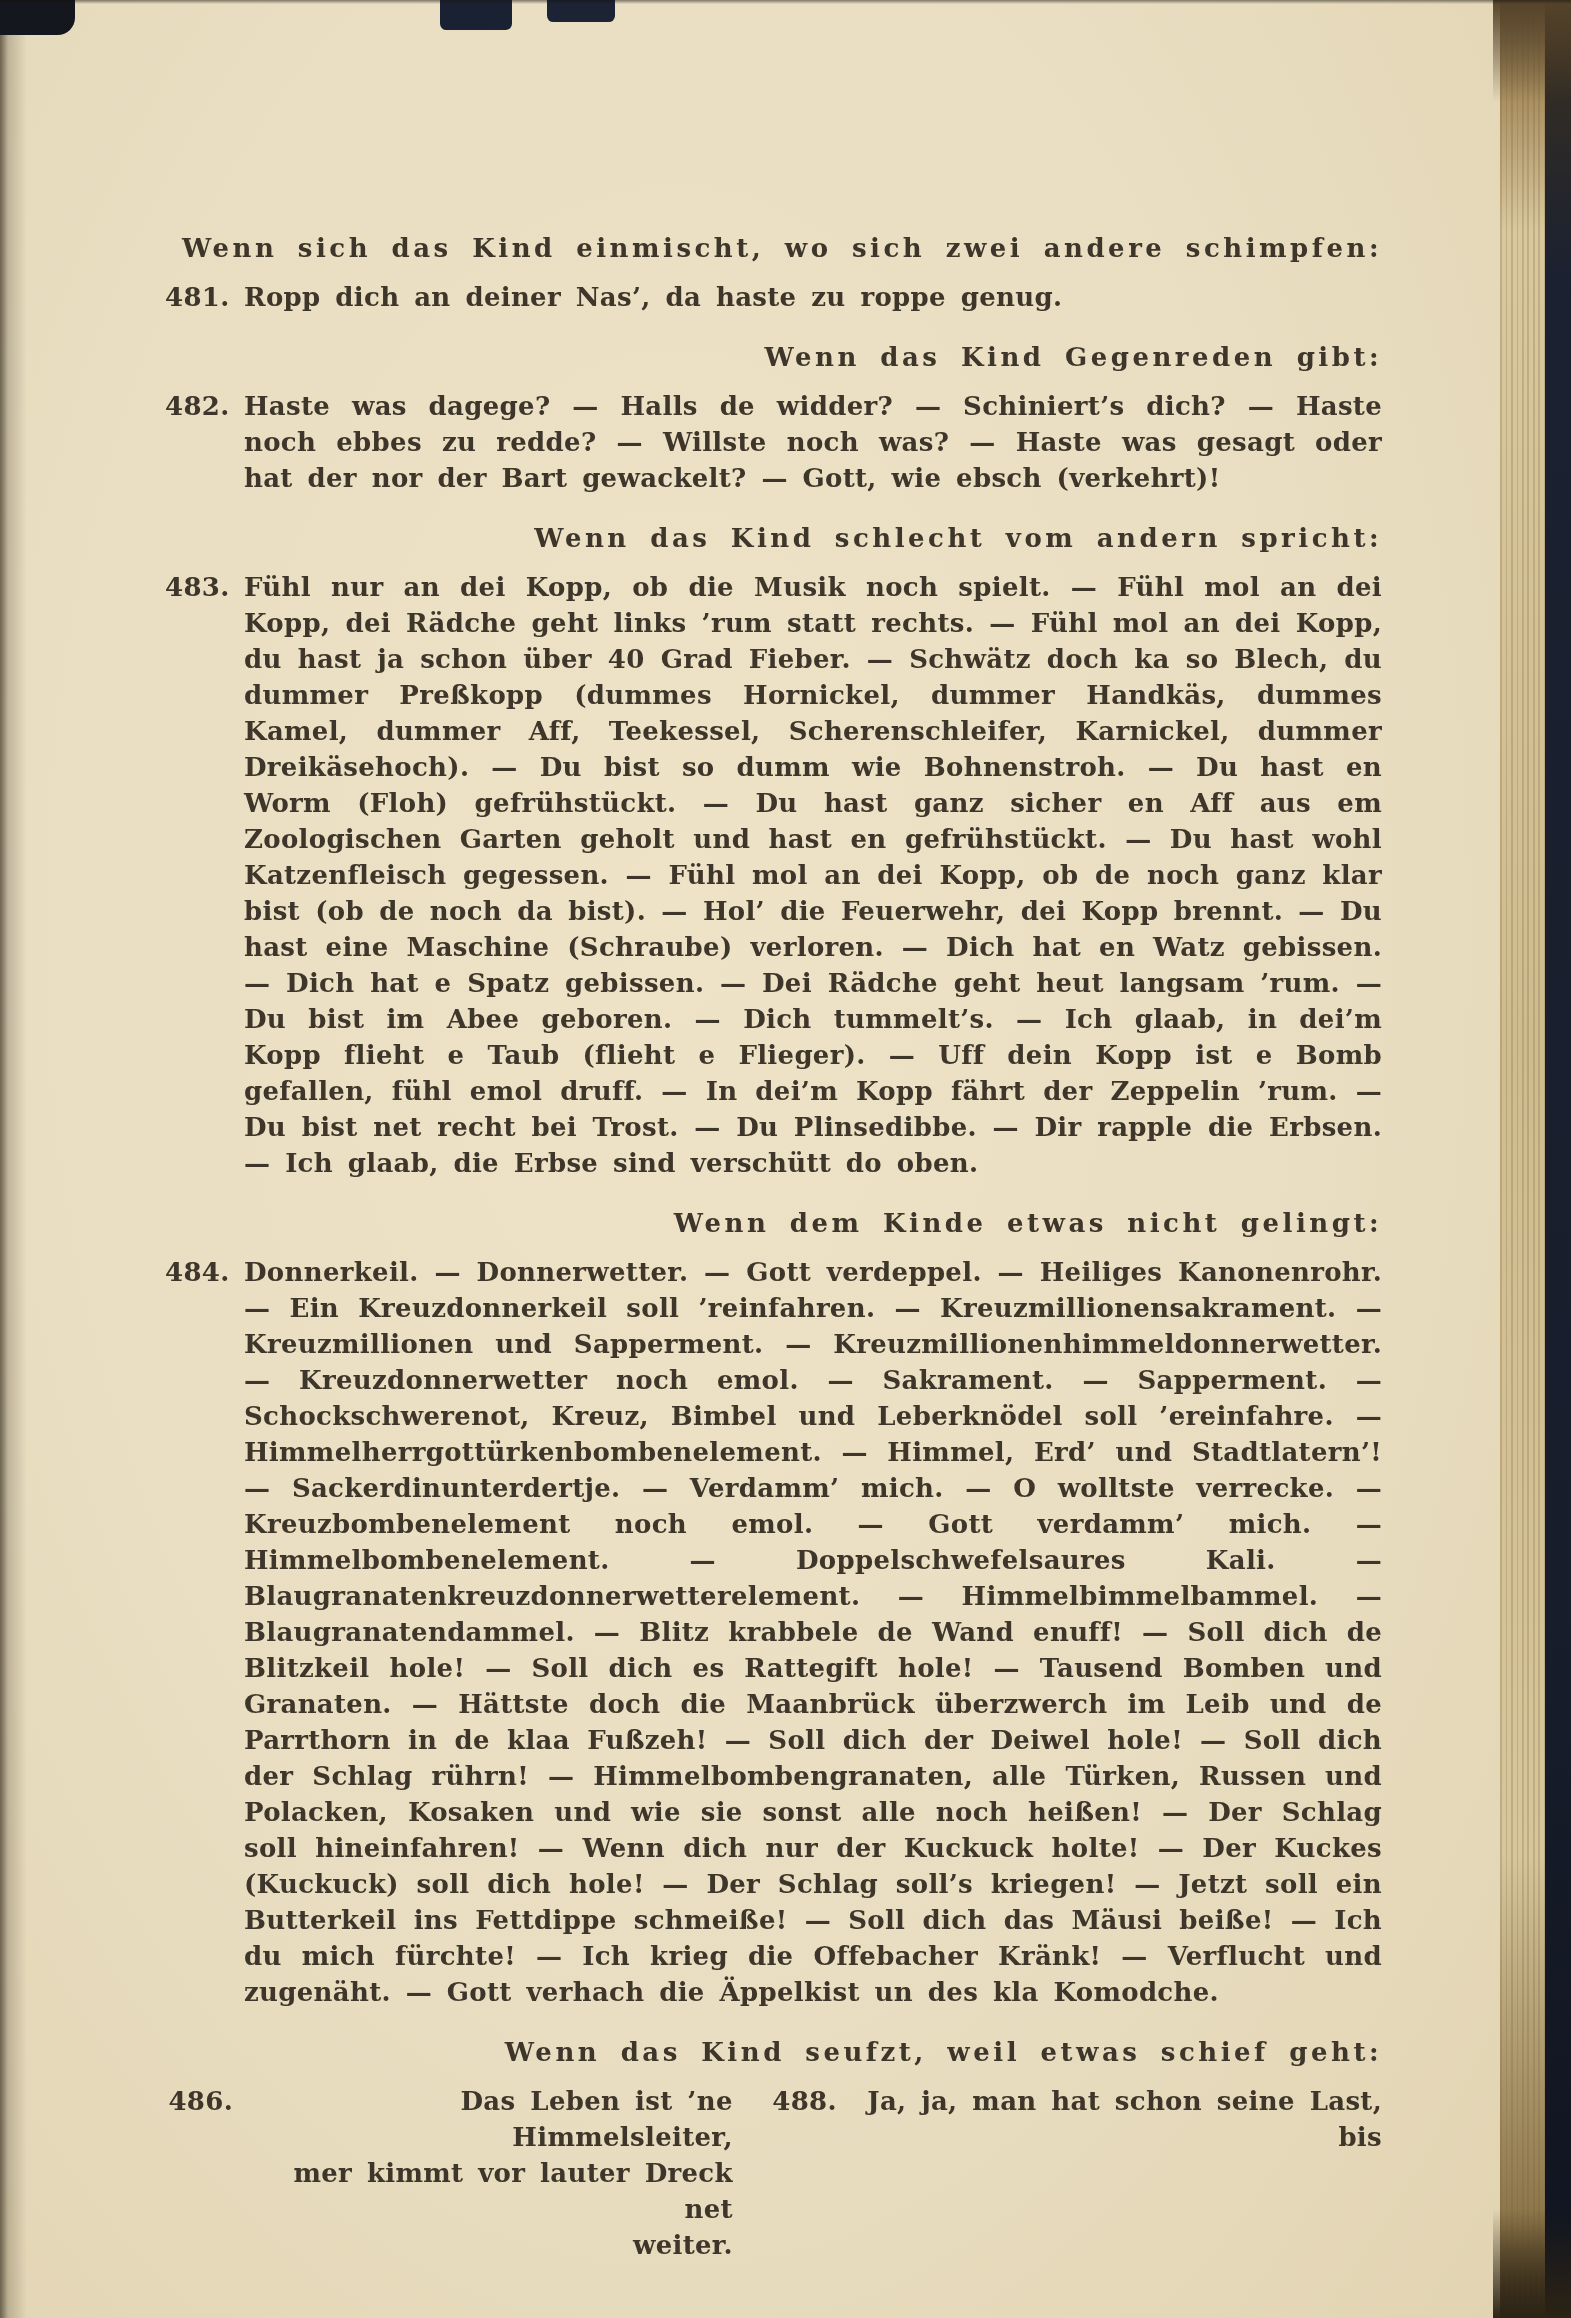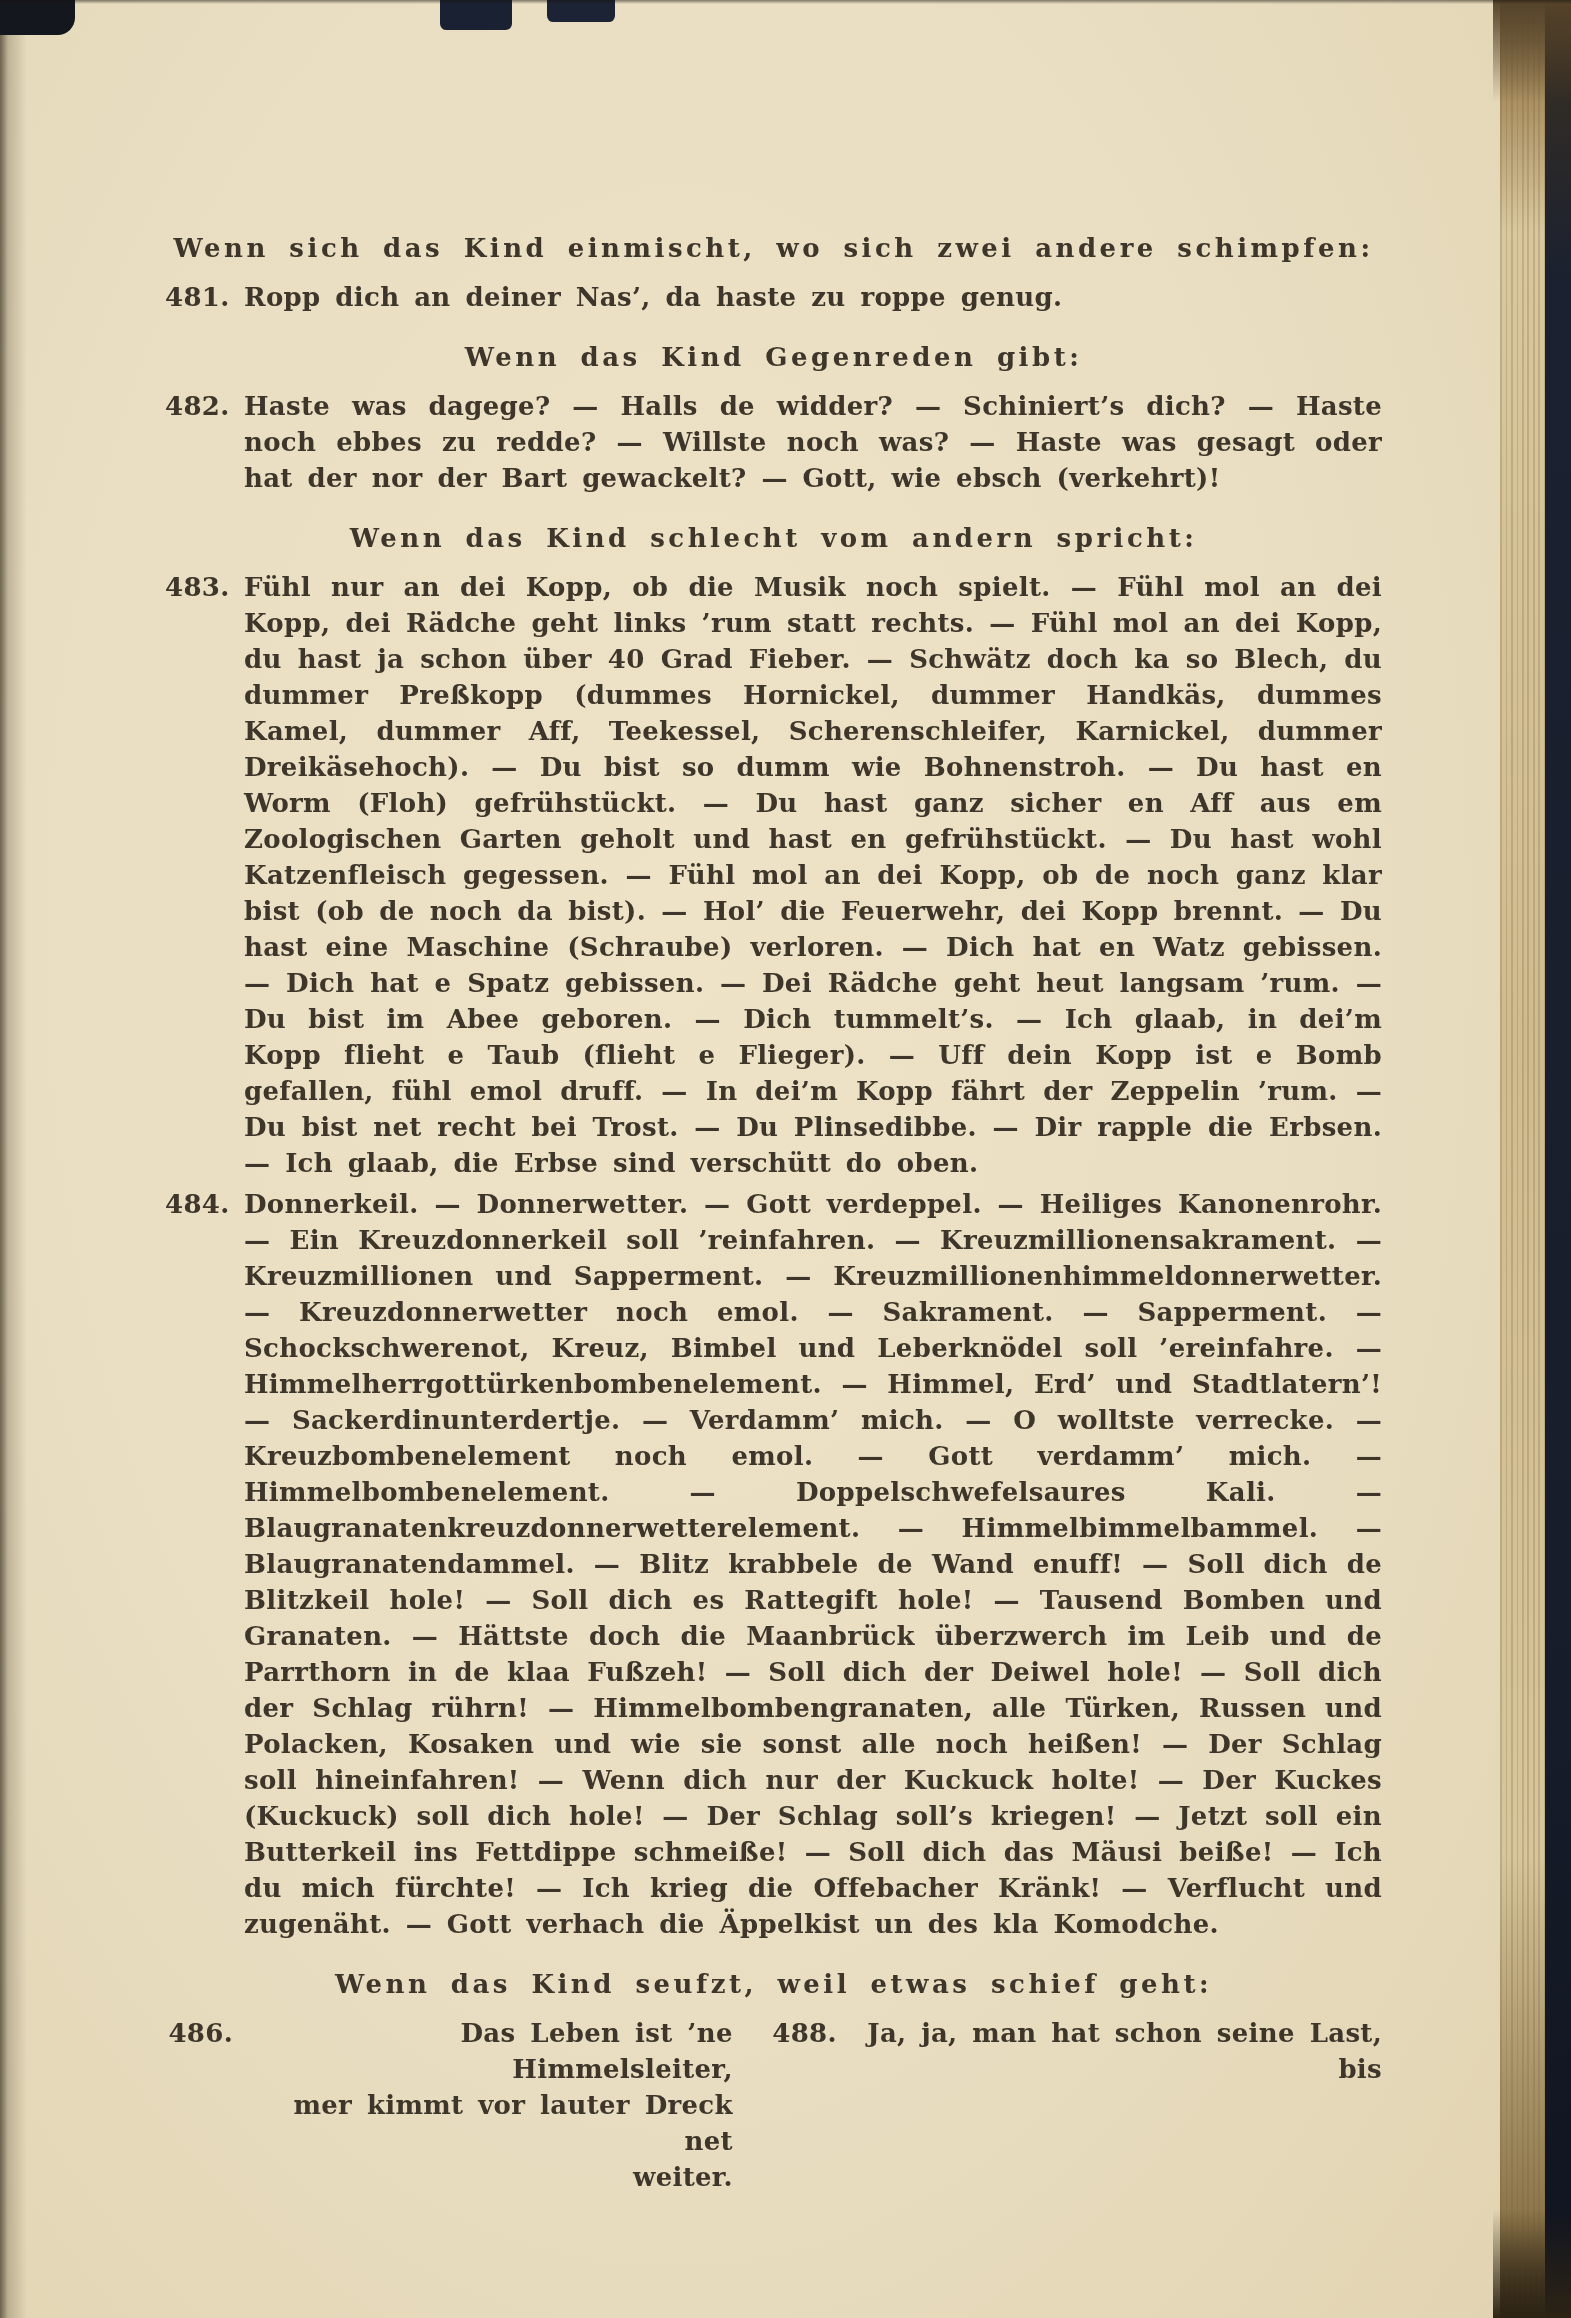--- a/index.html
+++ b/index.html
@@ -62,21 +62,21 @@
   }
 
   
   .text-block{
     position:absolute;left:165px;top:230px;width:1217px;
     color:#3e362a;
     font-size:26px;line-height:36px;font-weight:bold;
     word-spacing:5.5px;letter-spacing:0.3px;
   }
   .heading{
-    text-align:center;
+    text-align:right;
     letter-spacing:3.5px;word-spacing:7.9px;
     margin:23.6px 0 13.4px 0;
     white-space:nowrap;
   }
   section:first-child .heading{margin-top:0;}
   .entry{
     position:relative;padding-left:79px;margin:0 0 4.7px 0;
     text-align:justify;text-align-last:left;
   }
   .entry .num{
@@ -113,20 +113,21 @@
     </section>
     <section>
       <div class="heading">Wenn das Kind Gegenreden gibt:</div>
       <div class="entry"><span class="num">482.</span><span>Haste was dagege? — Halls de widder? — Schiniert’s dich? — Haste noch ebbes zu redde? — Willste noch was? — Haste was gesagt oder hat der nor der Bart gewackelt? — Gott, wie ebsch (verkehrt)!</span></div>
     </section>
     <section>
       <div class="heading">Wenn das Kind schlecht vom andern spricht:</div>
       <div class="entry"><span class="num">483.</span><span>Fühl nur an dei Kopp, ob die Musik noch spielt. — Fühl mol an dei Kopp, dei Rädche geht links ’rum statt rechts. — Fühl mol an dei Kopp, du hast ja schon über 40 Grad Fieber. — Schwätz doch ka so Blech, du dummer Preßkopp (dummes Hornickel, dummer Handkäs, dummes Kamel, dummer Aff, Teekessel, Scherenschleifer, Karnickel, dummer Dreikäsehoch). — Du bist so dumm wie Bohnenstroh. — Du hast en Worm (Floh) gefrühstückt. — Du hast ganz sicher en Aff aus em Zoologischen Garten geholt und hast en gefrühstückt. — Du hast wohl Katzenfleisch gegessen. — Fühl mol an dei Kopp, ob de noch ganz klar bist (ob de noch da bist). — Hol’ die Feuerwehr, dei Kopp brennt. — Du hast eine Maschine (Schraube) verloren. — Dich hat en Watz gebissen. — Dich hat e Spatz gebissen. — Dei Rädche geht heut langsam ’rum. — Du bist im Abee geboren. — Dich tummelt’s. — Ich glaab, in dei’m Kopp flieht e Taub (flieht e Flieger). — Uff dein Kopp ist e Bomb gefallen, fühl emol druff. — In dei’m Kopp fährt der Zeppelin ’rum. — Du bist net recht bei Trost. — Du Plinsedibbe. — Dir rapple die Erbsen. — Ich glaab, die Erbse sind verschütt do oben.</span></div>
     </section>
     <section>
+      <div class="heading">Wenn dem Kinde etwas nicht gelingt:</div>
       <div class="entry"><span class="num">484.</span><span>Donnerkeil. — Donnerwetter. — Gott verdeppel. — Heiliges Kanonenrohr. — Ein Kreuzdonnerkeil soll ’reinfahren. — Kreuzmillionensakrament. — Kreuzmillionen und Sapperment. — Kreuzmillionenhimmeldonnerwetter. — Kreuzdonnerwetter noch emol. — Sakrament. — Sapperment. — Schockschwerenot, Kreuz, Bimbel und Leberknödel soll ’ereinfahre. — Himmelherrgottürkenbombenelement. — Himmel, Erd’ und Stadtlatern’! — Sackerdinunterdertje. — Verdamm’ mich. — O wolltste verrecke. — Kreuzbombenelement noch emol. — Gott verdamm’ mich. — Himmelbombenelement. — Doppelschwefelsaures Kali. — Blaugranatenkreuzdonnerwetterelement. — Himmelbimmelbammel. — Blaugranatendammel. — Blitz krabbele de Wand enuff! — Soll dich de Blitzkeil hole! — Soll dich es Rattegift hole! — Tausend Bomben und Granaten. — Hättste doch die Maanbrück überzwerch im Leib und de Parrthorn in de klaa Fußzeh! — Soll dich der Deiwel hole! — Soll dich der Schlag rührn! — Himmelbombengranaten, alle Türken, Russen und Polacken, Kosaken und wie sie sonst alle noch heißen! — Der Schlag soll hineinfahren! — Wenn dich nur der Kuckuck holte! — Der Kuckes (Kuckuck) soll dich hole! — Der Schlag soll’s kriegen! — Jetzt soll ein Butterkeil ins Fettdippe schmeiße! — Soll dich das Mäusi beiße! — Ich du mich fürchte! — Ich krieg die Offebacher Kränk! — Verflucht und zugenäht. — Gott verhach die Äppelkist un des kla Komodche.</span></div>
     </section>
     <section>
       <div class="heading">Wenn das Kind seufzt, weil etwas schief geht:</div>
       <div class="cols">
         <div class="col left">
           <div class="verse">
             <span class="num">486.</span>
             <span class="vline">Das Leben ist ’ne Himmelsleiter,</span>
             <span class="vline">mer kimmt vor lauter Dreck net</span>

